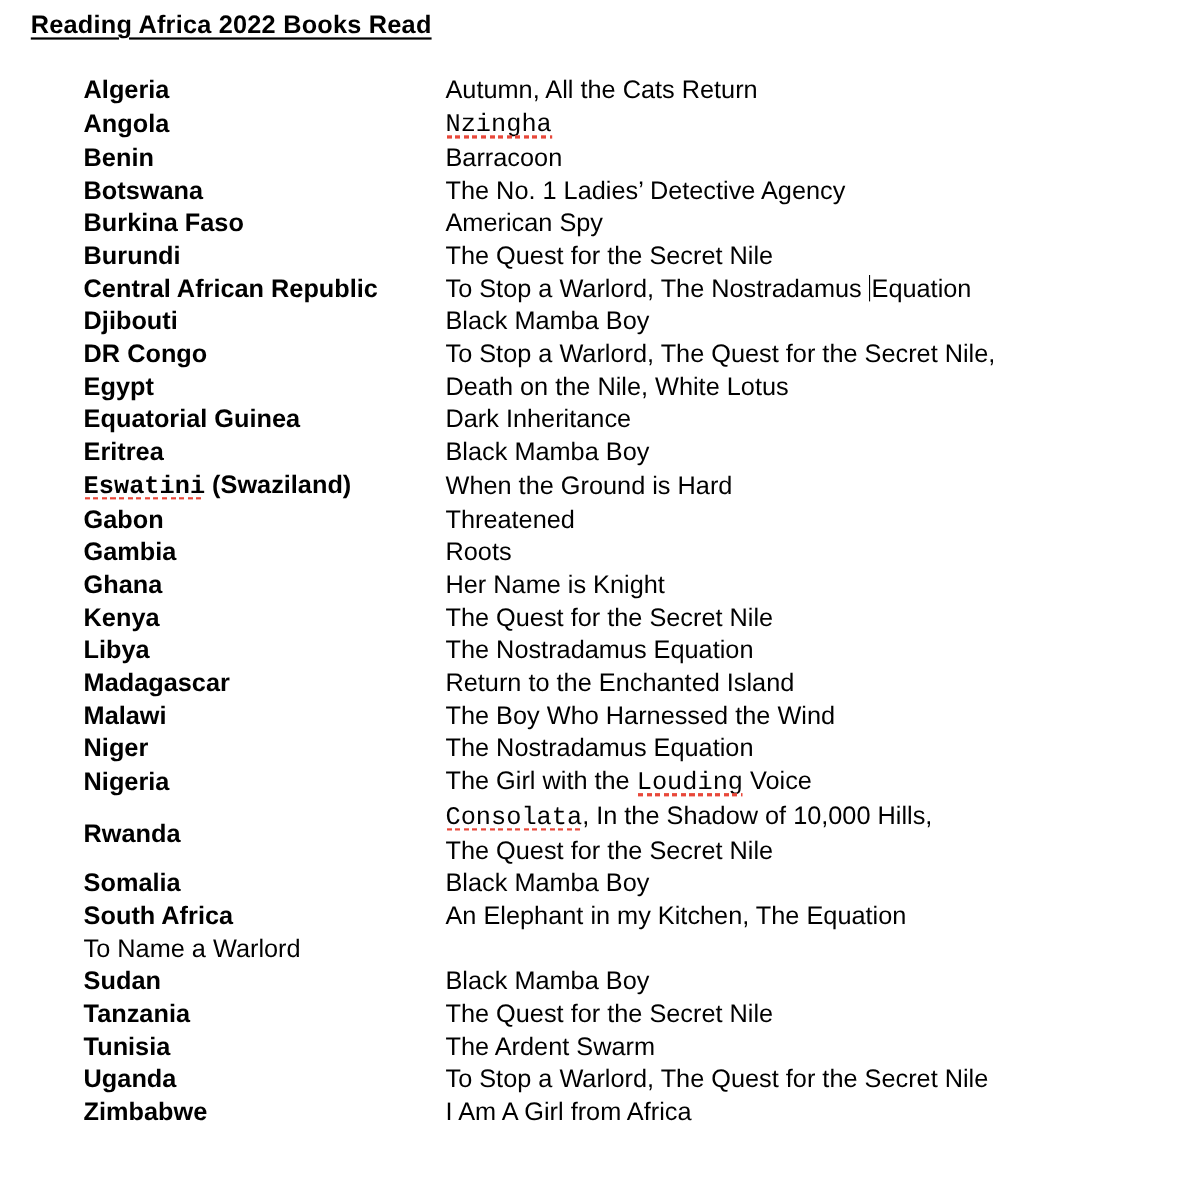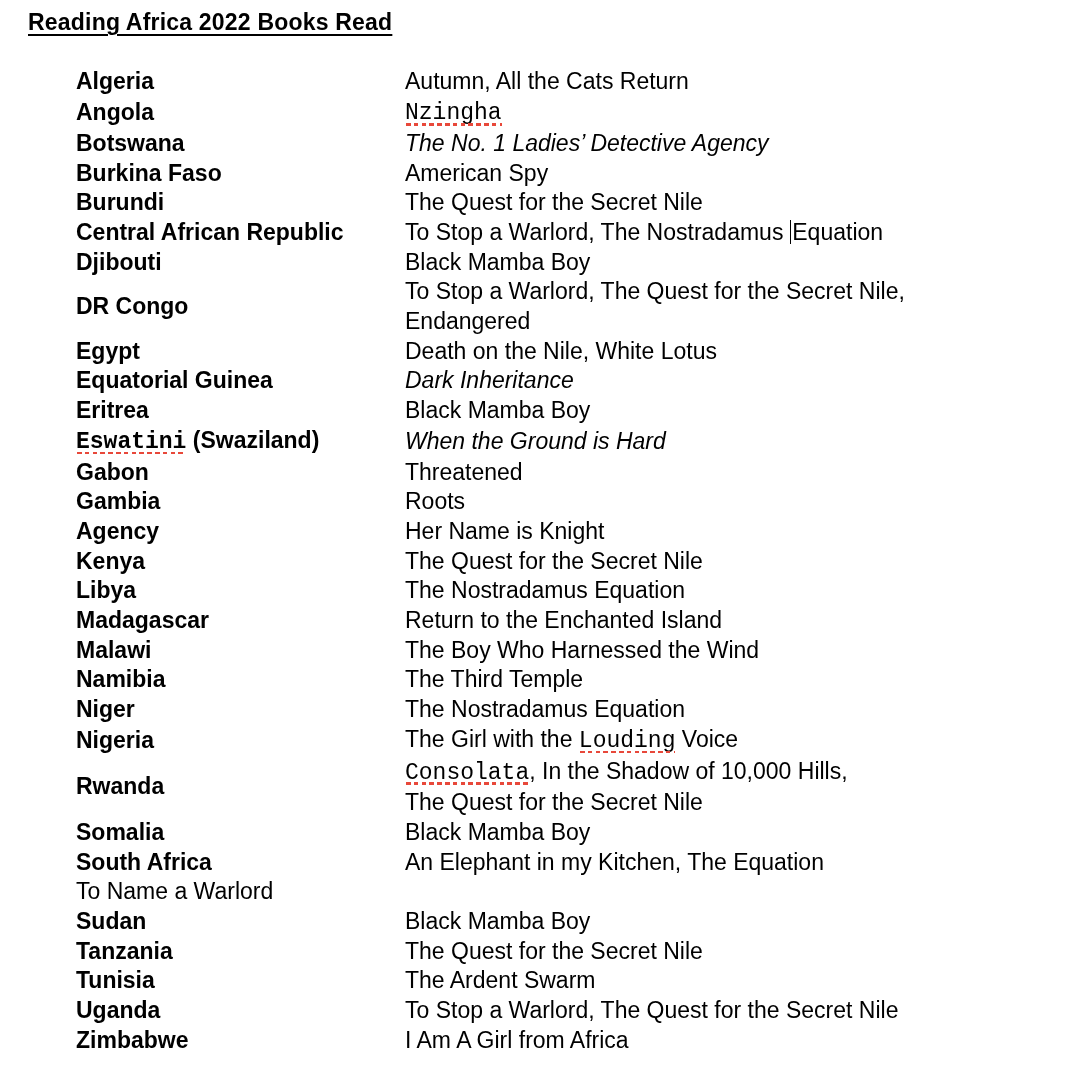--- a/index.html
+++ b/index.html
@@ -46,21 +46,20 @@
   .country {
     flex: 0 0 329px;
     width: 329px;
     font-weight: bold;
   }
   .books {
     flex: 1 1 auto;
     min-width: 0;
   }
   .italic {
-    font-style: italic;
   }
   .spell {
     position: relative;
     font-family: Liberation Mono, monospace;
   }
   .spell::after {
     content: "";
     position: absolute;
     left: 1px;
     right: 0;
@@ -92,20 +91,26 @@
           <div class="book-line"><span>Autumn, All the Cats Return</span></div>
         </div>
       </div>
       <div class="row">
         <div class="country"><span>Angola</span></div>
         <div class="books">
           <div class="book-line"><span class="spell">Nzingha</span></div>
         </div>
       </div>
       <div class="row">
+        <div class="country"><span>Benin</span></div>
+        <div class="books">
+          <div class="book-line"><span>Barracoon</span></div>
+        </div>
+      </div>
+      <div class="row">
         <div class="country"><span>Botswana</span></div>
         <div class="books">
           <div class="book-line"><span class="italic">The No. 1 Ladies’ Detective Agency</span></div>
         </div>
       </div>
       <div class="row">
         <div class="country"><span>Burkina Faso</span></div>
         <div class="books">
           <div class="book-line"><span>American Spy</span></div>
         </div>
@@ -125,21 +130,20 @@
       <div class="row">
         <div class="country"><span>Djibouti</span></div>
         <div class="books">
           <div class="book-line"><span>Black Mamba Boy</span></div>
         </div>
       </div>
       <div class="row">
         <div class="country"><span>DR Congo</span></div>
         <div class="books">
           <div class="book-line"><span>To Stop a Warlord, The Quest for the Secret Nile,</span></div>
-          <div class="book-line"><span>Endangered</span></div>
         </div>
       </div>
       <div class="row">
         <div class="country"><span>Egypt</span></div>
         <div class="books">
           <div class="book-line"><span>Death on the Nile, White Lotus</span></div>
         </div>
       </div>
       <div class="row">
         <div class="country"><span>Equatorial Guinea</span></div>
@@ -165,21 +169,21 @@
           <div class="book-line"><span>Threatened</span></div>
         </div>
       </div>
       <div class="row">
         <div class="country"><span>Gambia</span></div>
         <div class="books">
           <div class="book-line"><span>Roots</span></div>
         </div>
       </div>
       <div class="row">
-        <div class="country"><span>Agency</span></div>
+        <div class="country"><span>Ghana</span></div>
         <div class="books">
           <div class="book-line"><span>Her Name is Knight</span></div>
         </div>
       </div>
       <div class="row">
         <div class="country"><span>Kenya</span></div>
         <div class="books">
           <div class="book-line"><span>The Quest for the Secret Nile</span></div>
         </div>
       </div>
@@ -192,26 +196,20 @@
       <div class="row">
         <div class="country"><span>Madagascar</span></div>
         <div class="books">
           <div class="book-line"><span>Return to the Enchanted Island</span></div>
         </div>
       </div>
       <div class="row">
         <div class="country"><span>Malawi</span></div>
         <div class="books">
           <div class="book-line"><span>The Boy Who Harnessed the Wind</span></div>
-        </div>
-      </div>
-      <div class="row">
-        <div class="country"><span>Namibia</span></div>
-        <div class="books">
-          <div class="book-line"><span>The Third Temple</span></div>
         </div>
       </div>
       <div class="row">
         <div class="country"><span>Niger</span></div>
         <div class="books">
           <div class="book-line"><span>The Nostradamus Equation</span></div>
         </div>
       </div>
       <div class="row">
         <div class="country"><span>Nigeria</span></div>

